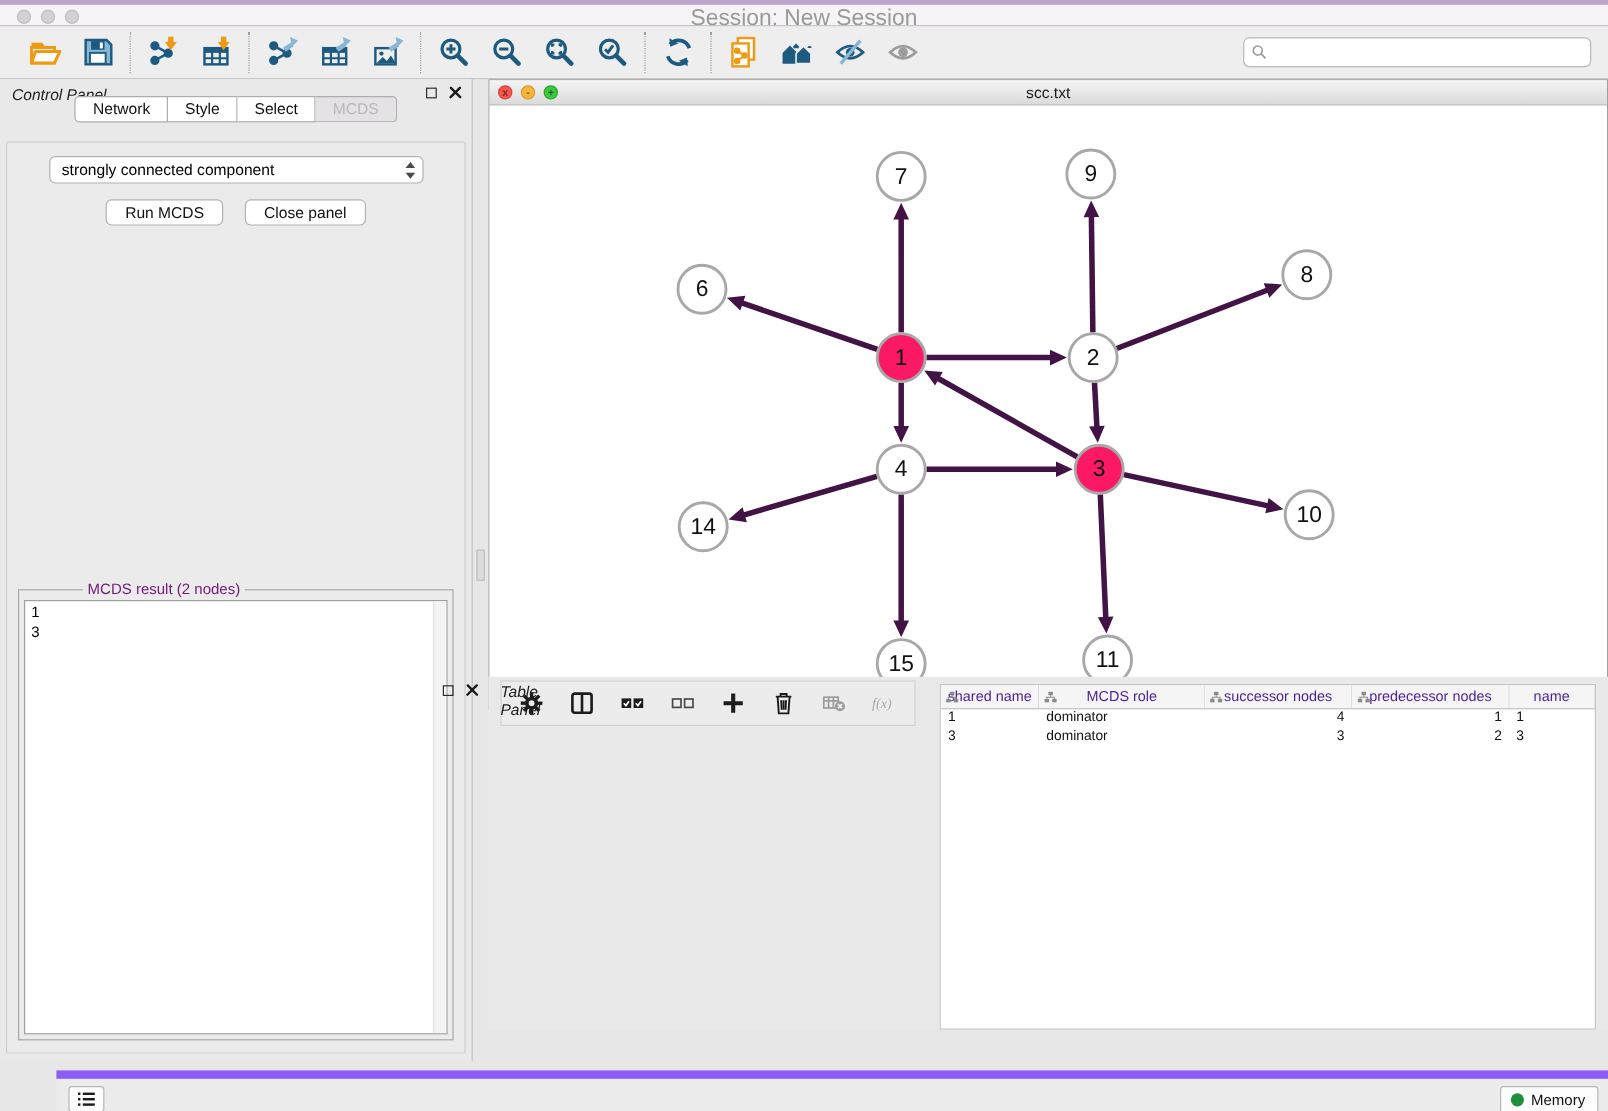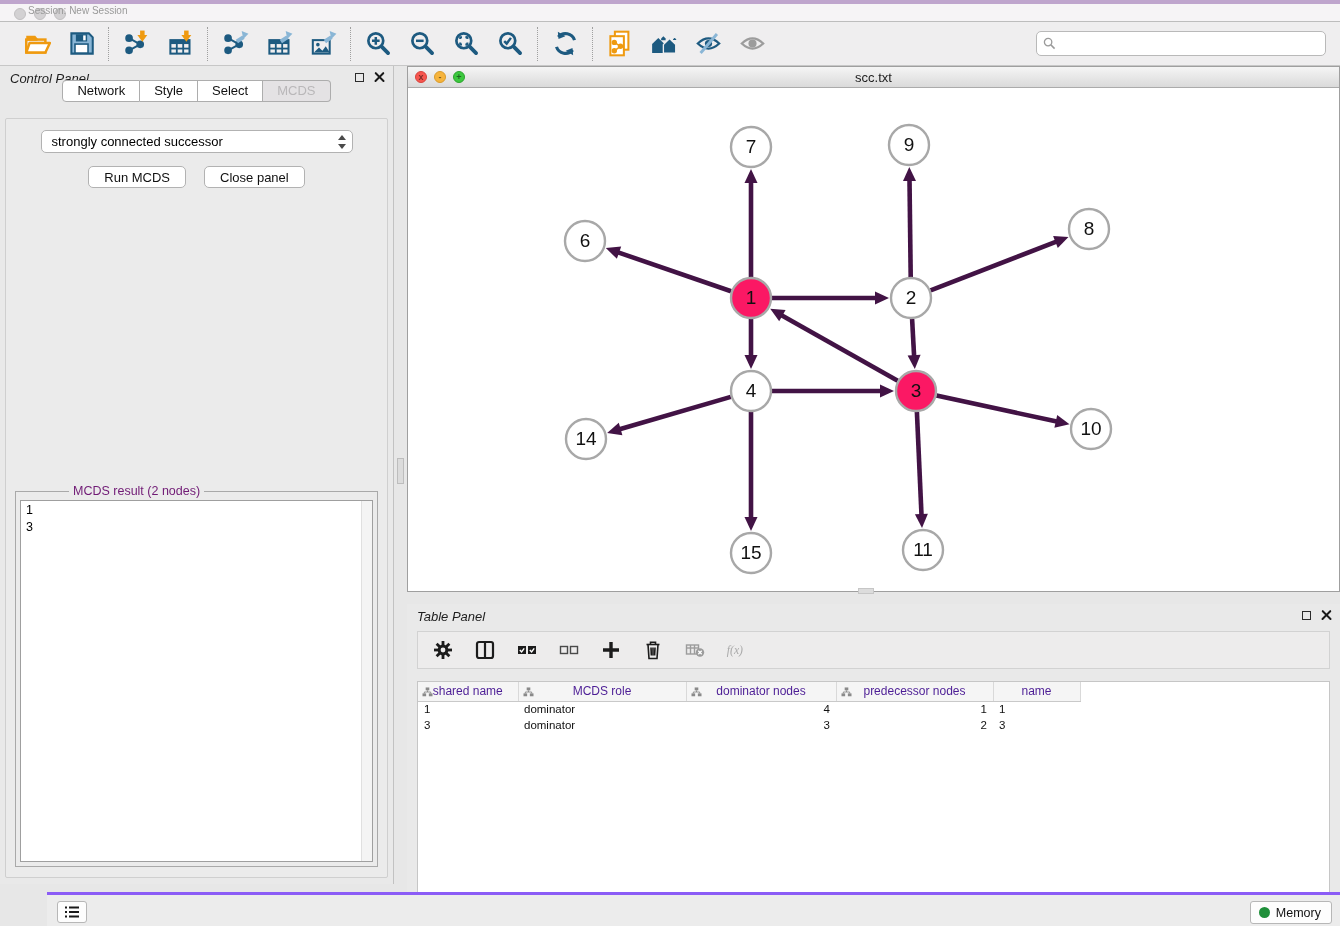--- a/index.html
+++ b/index.html
@@ -5,21 +5,21 @@
   * { margin:0; padding:0; box-sizing:border-box; }
   html,body { width:1340px; height:926px; }
   body { font-family:"Liberation Sans", sans-serif; background:#ececec; overflow:hidden; }
   .app { position:relative; width:1340px; height:926px; background:#e7e7e7; }
 
   
   .mac-titlebar { position:absolute; top:0; left:0; right:0; height:22px; background:#f6f4f6; border-bottom:1px solid #bdbdbd; }
   .mac-titlebar .purple-strip { position:absolute; top:0; left:0; right:0; height:4px; background:#bfa5cd; }
   .mac-lights { position:absolute; top:8px; left:14px; display:flex; gap:8px; }
   .mac-light { width:12px; height:12px; border-radius:50%; background:#d3d1d3; border:1px solid #c2c0c2; }
-  .mac-title { position:absolute; top:5px; left:0; right:0; font-size:10px; color:#9a9a9a;margin-left:28px; }
+  .mac-title { position:absolute; top:5px; left:0; right:0; text-align:center; font-size:19px; color:#9a9a9a; }
 
   
   .toolbar { position:absolute; top:22px; left:0; right:0; height:44px; background:#efeeef; border-bottom:1px solid #c7c7c7; display:flex; align-items:center; padding:0 10px; }
   .tb-group { display:flex; align-items:center; gap:14px; padding:0 12px; }
   .tb-sep { width:1px; height:34px; border-left:1px dotted #9f9f9f; }
   .tb-btn { width:30px; height:30px; display:flex; align-items:center; justify-content:center; cursor:pointer; }
   .tb-btn svg { width:27px; height:27px; }
   .tb-spacer { flex:1; }
   .search-field { width:290px; height:25px; background:#fff; border:1px solid #b9b9b9; border-radius:5px; display:flex; align-items:center; padding:0 6px; margin-right:4px; }
   .search-field svg { width:13px; height:13px; margin-right:4px; }
@@ -61,35 +61,35 @@
   .net-light.red { background:#f6564f; border:1px solid #d8433d; }
   .net-light.yellow { background:#f6b43c; border:1px solid #d99b2b; }
   .net-light.green { background:#3cc83e; border:1px solid #2ba32d; }
   .net-title { position:absolute; left:0; right:0; top:3px; text-align:center; font-size:13px; color:#1c1c1c; }
   .net-canvas { position:relative; width:100%; height:503px; background:#fff; overflow:hidden; }
   .net-canvas svg { position:absolute; inset:0; }
   .v-nub { position:absolute; left:397px; top:458px; width:7px; height:26px; background:#dcdcdc; border:1px solid #bdbdbd; }
   .h-nub { position:absolute; left:858px; top:588px; width:16px; height:6px; background:#dcdcdc; border:1px solid #c6c6c6; }
 
   
-  .table-panel { position:absolute; top:604px; left:407px; width:933px; height:294px; background:#e9e9e9; display:flex; flex-direction:column; }
+  .table-panel { position:absolute; top:564px; left:407px; width:933px; height:294px; background:#e9e9e9; display:flex; flex-direction:row; }
   .tp-toolbar { margin:3px 10px 6px; height:38px; background:#edecec; border:1px solid #d2d2d2; display:flex; align-items:center; gap:20px; padding:0 14px; }
   .tp-btn { width:22px; height:22px; display:flex; align-items:center; justify-content:center; cursor:pointer; }
   .tp-btn svg { width:20px; height:20px; }
   .tp-table { margin:6px 10px 0; background:#fff; border:1px solid #c6c6c6; flex:1; overflow:hidden; position:relative; }
   table.grid { border-collapse:collapse; font-size:11.5px; table-layout:fixed; }
   table.grid th { height:19px; background:#f5f5f5; border-bottom:1px solid #c9c9c9; border-right:1px solid #d9d9d9; font-weight:normal; font-size:12px; color:#4c1d95; position:relative; text-align:center; }
   table.grid th svg { width:11px; height:10px; flex:none; position:absolute; left:4px; top:5px; }
   table.grid td { height:16px; padding:0 6px; color:#111; white-space:nowrap; }
   table.grid td.al { text-align:left; } table.grid td.ar { text-align:right; }
   .tp-tabs-row { height:34px; display:flex; justify-content:center; align-items:center; }
   .tp-tabs-row .seg-tab { font-size:13px; }
 
   
-  .status-bar { position:absolute; left:0; right:0; bottom:0; height:34px; background:#ececec; border-top:3px solid #8b5cf6;margin-left:47px; }
+  .status-bar { position:absolute; left:0; right:0; bottom:0; height:34px; background:#ececec; border-top:7px solid #8b5cf6;margin-left:47px; }
   .status-left-btn { position:absolute; left:10px; top:6px; width:30px; height:22px; background:#fdfdfd; border:1px solid #b7b7b7; border-radius:3px; display:flex; align-items:center; justify-content:center; cursor:pointer; }
   .status-left-btn svg { width:16px; height:14px; }
   .memory-btn { position:absolute; right:8px; top:6px; height:23px; padding:0 10px 0 8px; background:#fdfdfd; border:1px solid #b7b7b7; border-radius:3px; display:flex; align-items:center; gap:6px; font-size:12.5px; color:#111; cursor:pointer; }
   .memory-dot { width:11px; height:11px; border-radius:50%; background:#1f8f3a; }
 </style>
 </head>
 <body>
 
 <div class="app">
 
@@ -301,21 +301,21 @@
       </div>
     </div>
     <div class="cp-tabs" id="cp-tabs">
         <div class="seg-tab">Network</div>
         <div class="seg-tab">Style</div>
         <div class="seg-tab">Select</div>
         <div class="seg-tab active">MCDS</div>
       </div>
     <div class="cp-body">
       <div class="cp-select">
-        <span class="sel-text">strongly connected successor</span>
+        <span class="sel-text">strongly connected component</span>
         <svg viewBox="0 0 12 16">
             <path d="M6 1 L10 6 H2 Z" fill="#4a4a4a"></path>
             <path d="M6 15 L2 10 H10 Z" fill="#4a4a4a"></path>
           </svg>
       </div>
       <div class="cp-buttons">
         <button class="mac-btn">Run MCDS</button>
         <button class="mac-btn">Close panel</button>
       </div>
       <div class="cp-result">
@@ -545,21 +545,21 @@
                   </g>
                   <path d="M6 3.7 v1.8 M2.5 7 v-1.5 h7 V7" stroke="#8a8a8a" fill="none" stroke-width="1"></path>
                 </svg><span>MCDS role</span></th>
               <th style="width:150px"><svg viewBox="0 0 12 11">
                   <g fill="#8a8a8a">
                     <rect x="4" y="0.5" width="4" height="3.2"></rect>
                     <rect x="0.5" y="7" width="4" height="3.2"></rect>
                     <rect x="7.5" y="7" width="4" height="3.2"></rect>
                   </g>
                   <path d="M6 3.7 v1.8 M2.5 7 v-1.5 h7 V7" stroke="#8a8a8a" fill="none" stroke-width="1"></path>
-                </svg><span>dominator nodes</span></th>
+                </svg><span>successor nodes</span></th>
               <th style="width:157px"><svg viewBox="0 0 12 11">
                   <g fill="#8a8a8a">
                     <rect x="4" y="0.5" width="4" height="3.2"></rect>
                     <rect x="0.5" y="7" width="4" height="3.2"></rect>
                     <rect x="7.5" y="7" width="4" height="3.2"></rect>
                   </g>
                   <path d="M6 3.7 v1.8 M2.5 7 v-1.5 h7 V7" stroke="#8a8a8a" fill="none" stroke-width="1"></path>
                 </svg><span>predecessor nodes</span></th>
               <th style="width:87px"><span>name</span></th>
             </tr>

